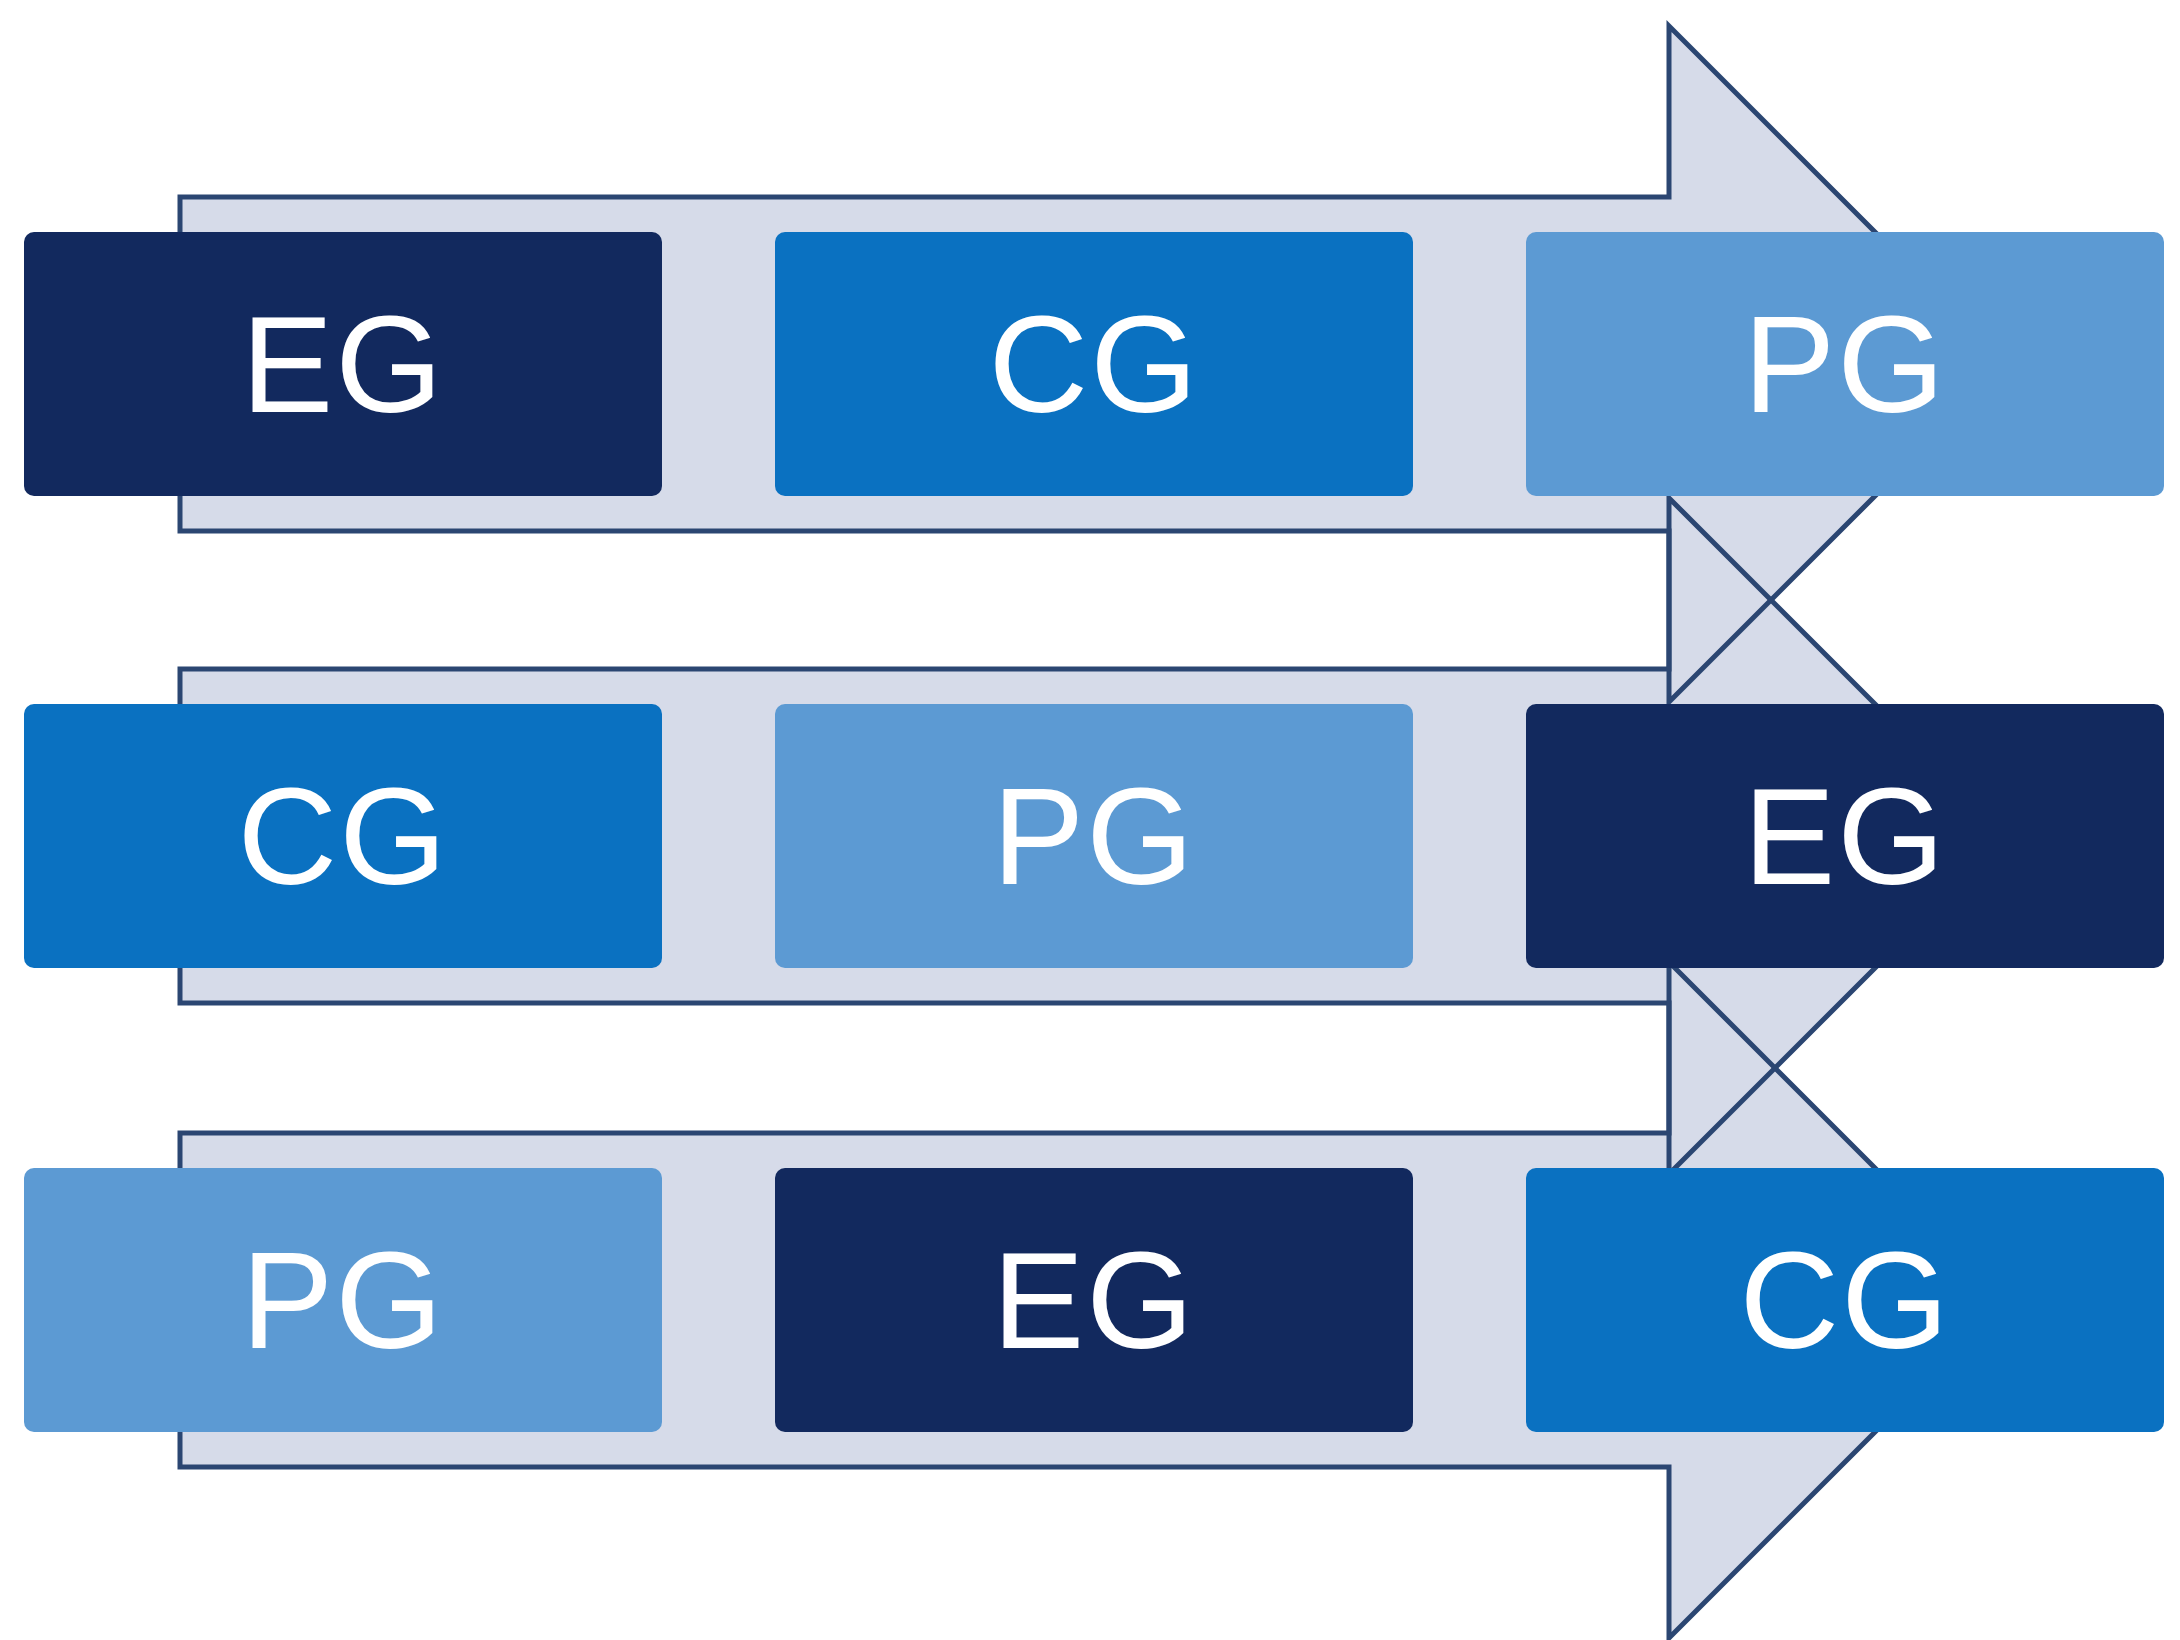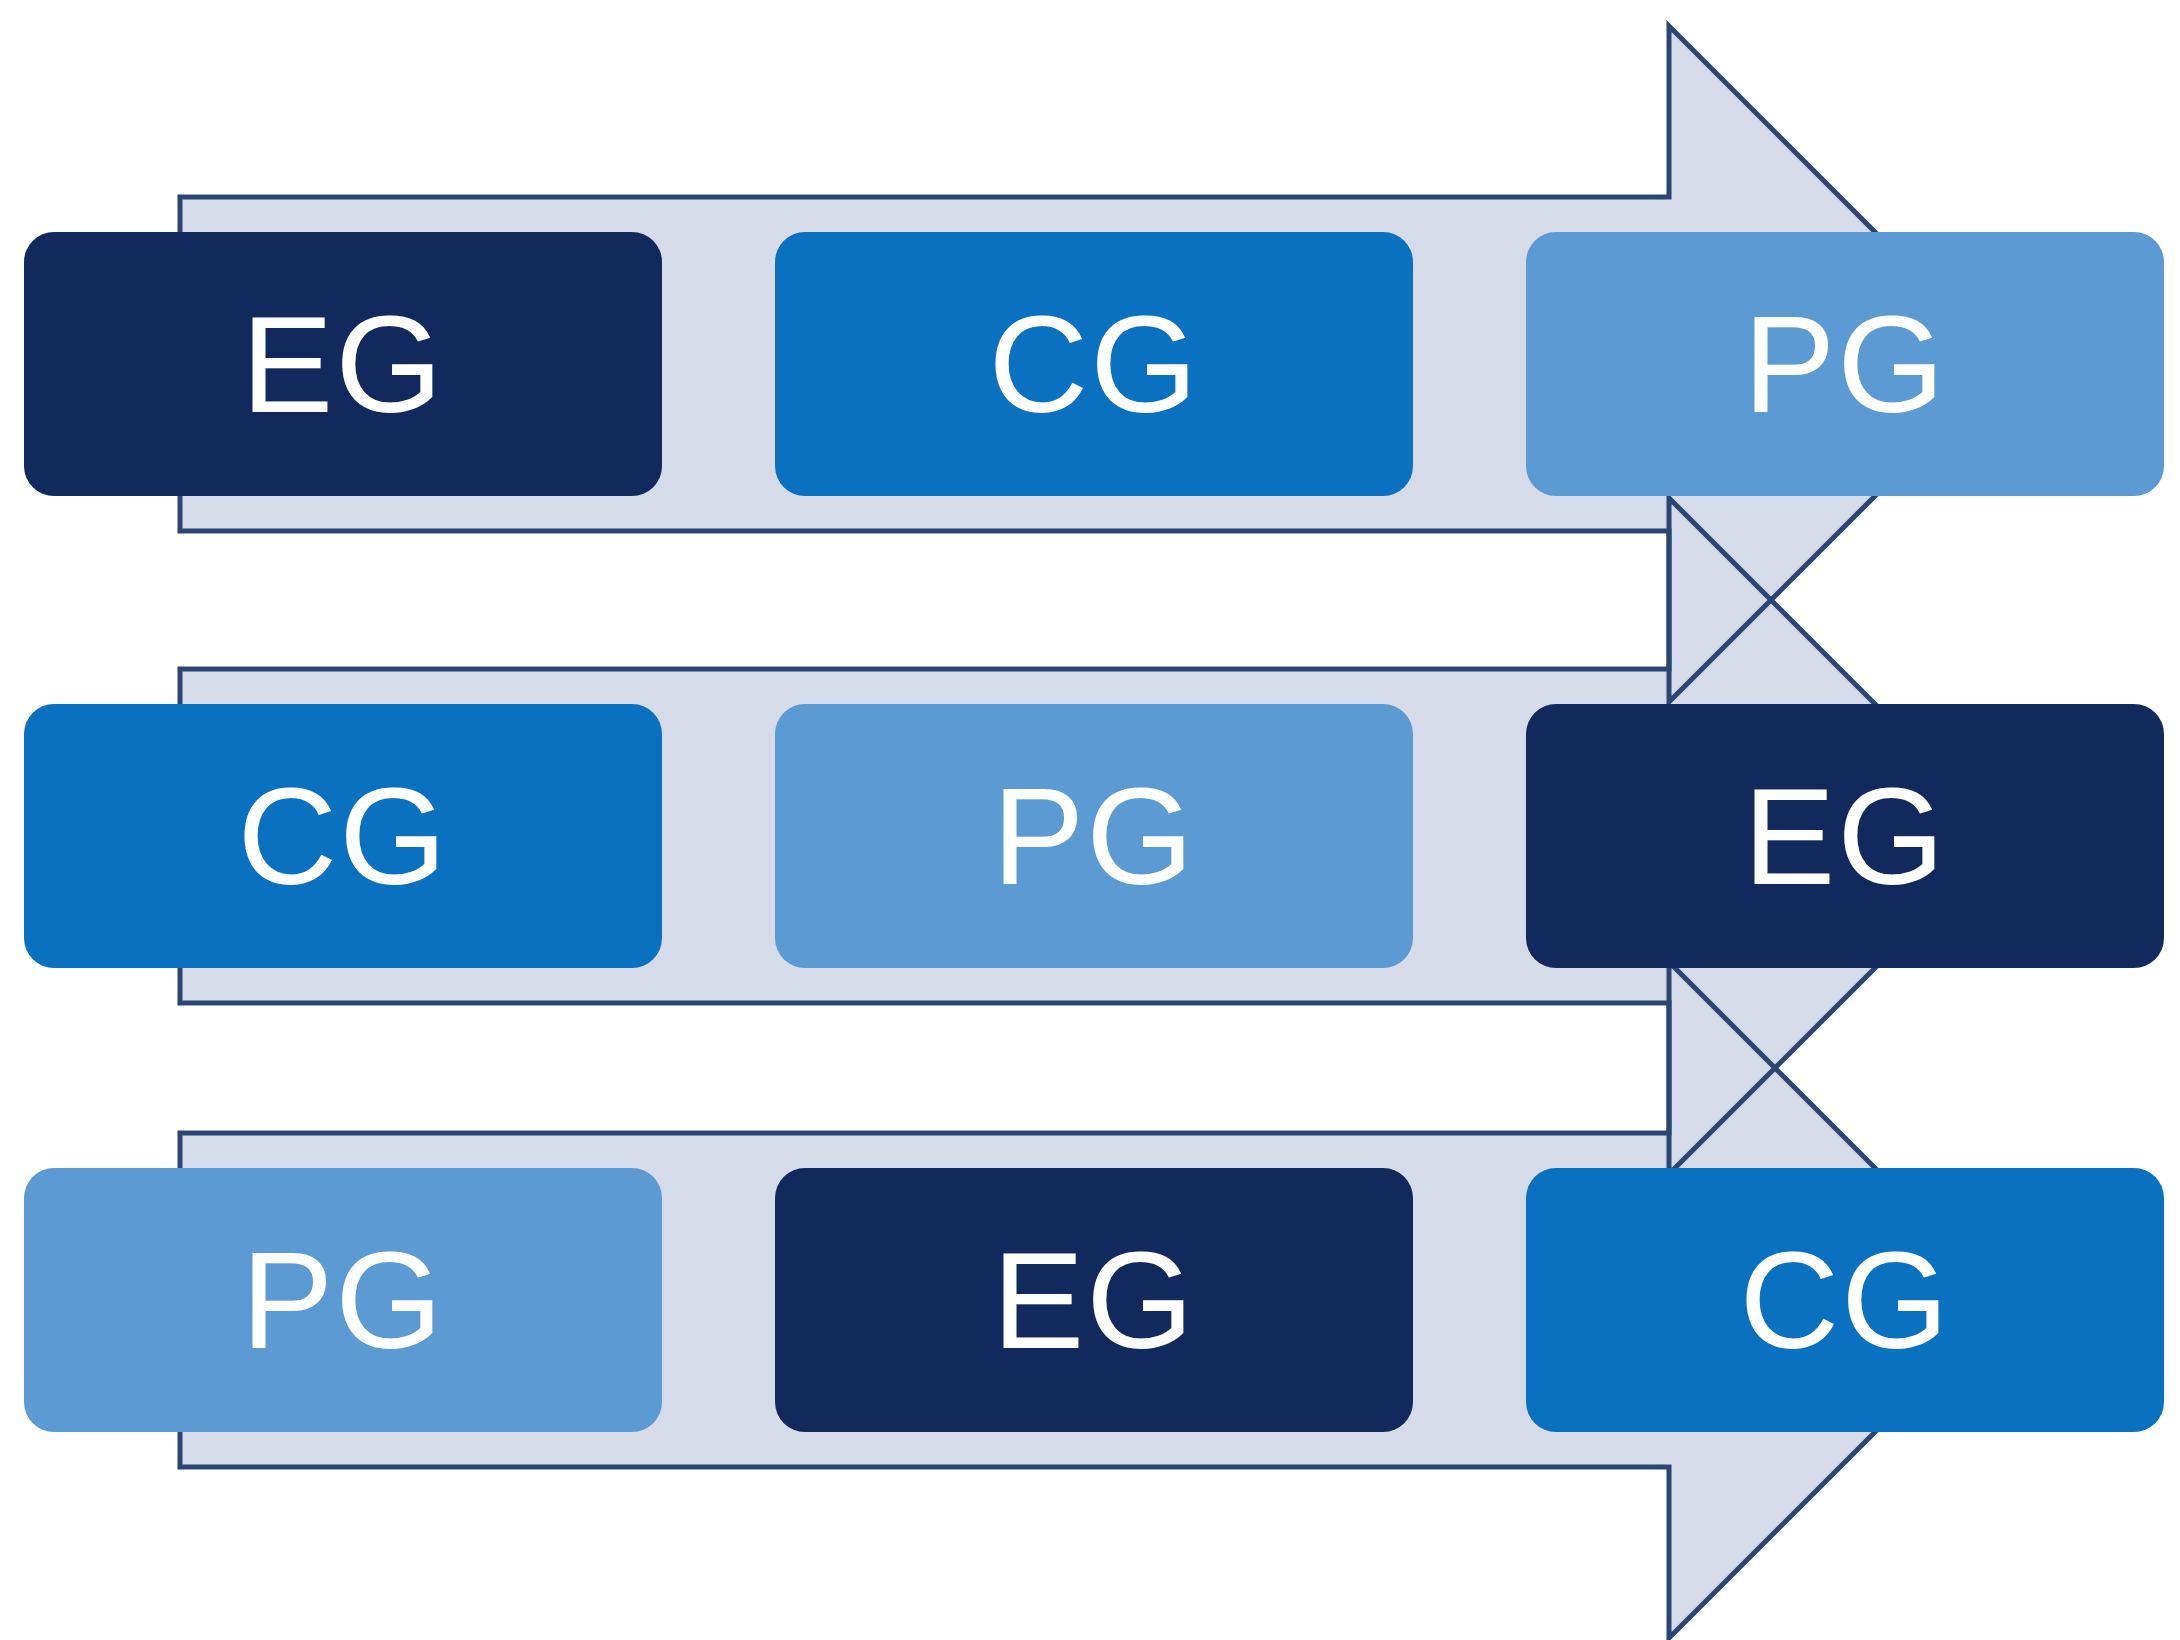--- a/index.html
+++ b/index.html
@@ -14,21 +14,21 @@
   #arrows-layer {
     position: absolute;
     left: 0; top: 0;
     width: 2180px;
     height: 1640px;
   }
   .group-box {
     position: absolute;
     width: 638px;
     height: 264px;
-    border-radius: 30px;
+    border-radius: 10px;
     display: flex;
     align-items: center;
     justify-content: center;
   }
   .row-1 { top: 232px; }
   .row-2 { top: 704px; }
   .row-3 { top: 1168px; }
   .col-1 { left: 24px; }
   .col-2 { left: 775px; }
   .col-3 { left: 1526px; }

